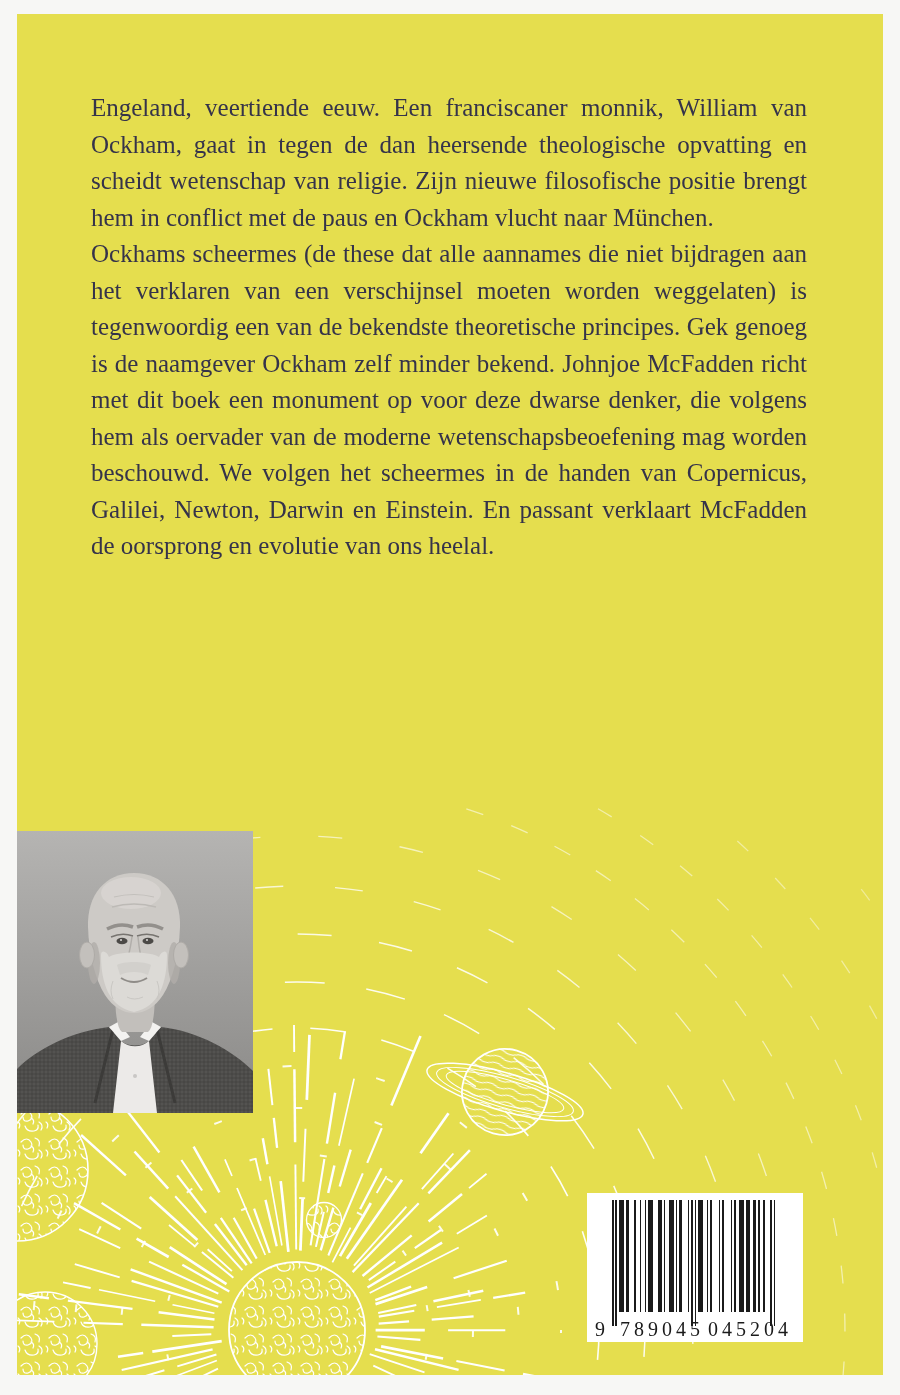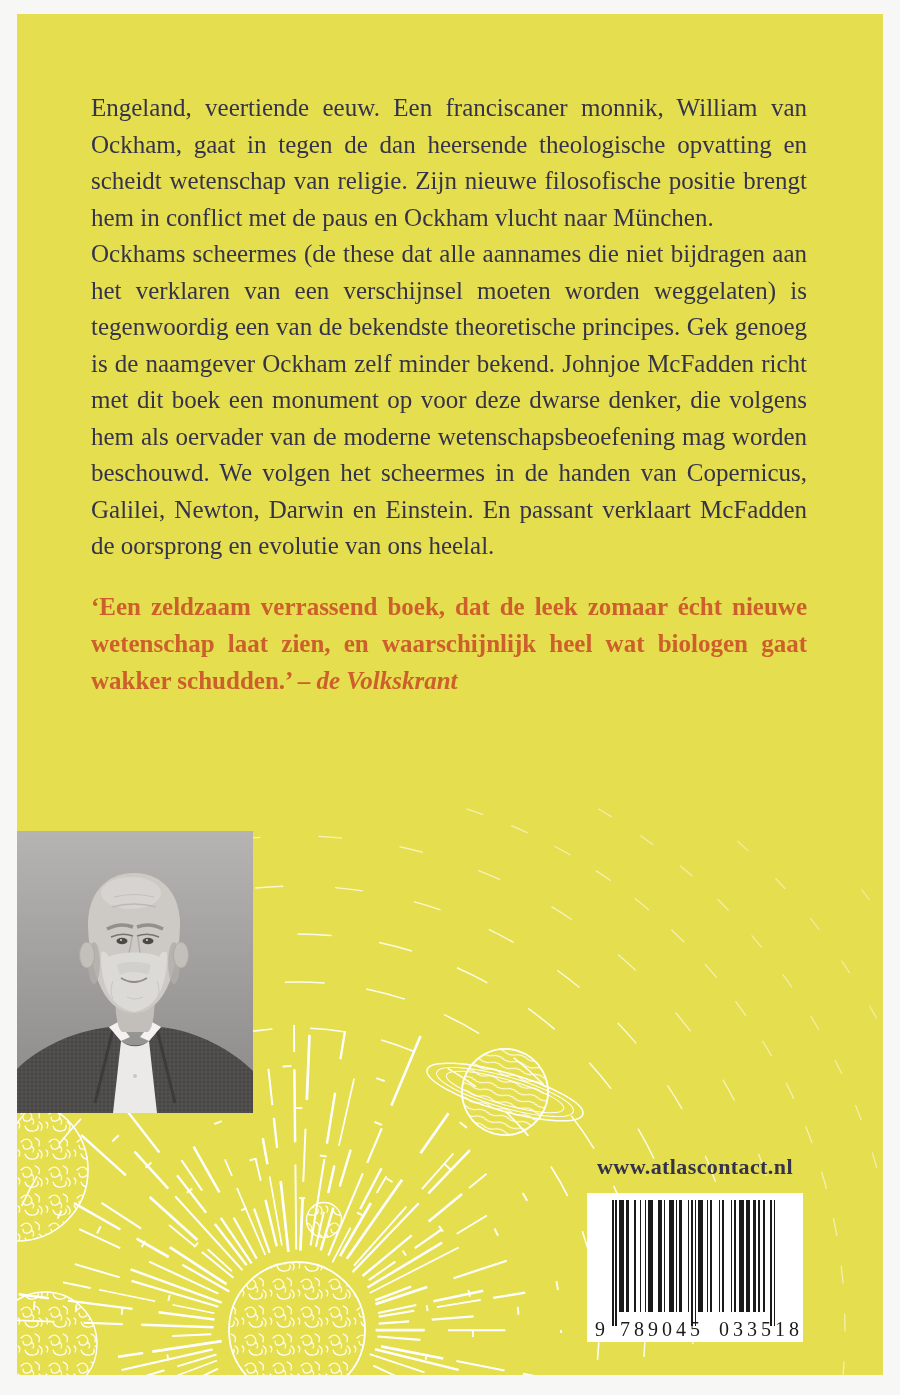--- a/index.html
+++ b/index.html
@@ -54,21 +54,21 @@
     display:flex;align-items:flex-start;
   }
   .bar{background:#1b1b1b;flex:none;}
   .gap{background:transparent;flex:none;}
   .digits{
     position:absolute;left:0;bottom:3px;width:100%;
     display:flex;justify-content:flex-start;padding-left:8px;box-sizing:border-box;
     color:#1b1b1b;font-size:20px;letter-spacing:4px;line-height:20px;
   }
   .digits .lead{margin-right:11px;}
-  .digits .g1{margin-right:15px;}
+  .digits .g1{margin-right:4px;}
   i{font-style:italic;}
 </style>
 </head>
 <body>
 
 <div class="cover">
   <div class="yellow">
 
     <svg id="art" class="art" viewBox="0 0 866 1361" aria-hidden="true">
       <defs>
@@ -231,21 +231,20 @@
         <ellipse rx="61" ry="12.5" stroke="#ffffff" stroke-width="1" fill="none"></ellipse>
       </g>
     </svg>
 
     <div class="synopsis">
       <p>Engeland, veertiende eeuw. Een franciscaner monnik, William van Ockham, gaat in tegen de dan heersende theologische opvatting en scheidt wetenschap van religie. Zijn nieuwe filosofische positie brengt hem in conflict met de paus en Ockham vlucht naar München.</p>
       <p>Ockhams scheermes (de these dat alle aannames die niet bijdragen aan het verklaren van een verschijnsel moeten worden weggelaten) is tegenwoordig een van de bekendste theoretische principes. Gek genoeg is de naamgever Ockham zelf minder bekend. Johnjoe McFadden richt met dit boek een monument op voor deze dwarse denker, die volgens hem als oervader van de moderne wetenschapsbeoefening mag worden beschouwd. We volgen het scheermes in de handen van Copernicus, Galilei, Newton, Darwin en Einstein. En passant verklaart McFadden de oorsprong en evolutie van ons heelal.</p>
     </div>
 
     <div class="reviews">
-      <p class="quote"><span>‘Een zeldzaam verrassend boek, dat de leek zomaar écht nieuwe wetenschap laat zien, en waarschijnlijk heel wat biologen gaat wakker schudden.’ – </span><i>de Volkskrant</i></p>
     </div>
 
     <svg class="photo" viewBox="0 0 236 282" preserveAspectRatio="none" aria-hidden="true">
       <defs>
         <linearGradient id="pbg" x1="0" y1="0" x2="0" y2="1">
           <stop offset="0" stop-color="#b5b4b2"></stop>
             <stop offset="1" stop-color="#8a8987"></stop>
         </linearGradient>
         <pattern id="tweed" width="4" height="4" patternUnits="userSpaceOnUse">
           <rect width="4" height="4" fill="#4d4c4a"></rect>
@@ -289,21 +288,20 @@
       </g>
       <g>
         <path d="M84,124 C84,152 92,176 117,181 C142,176 150,152 150,124 C150,118 144,120 142,126 C134,120 100,120 92,126 C90,120 84,118 84,124 Z" fill="#dcdad6"></path>
         <path d="M100,134 C106,130 128,130 134,134 L131,144 C124,140 110,140 103,144 Z" fill="#d2d0cc"></path>
         <path d="M104,147 q13,8 26,0" stroke="#8f8c88" stroke-width="2" fill="none"></path>
         <path d="M96,150 q-4,10 0,18 M140,150 q4,10 0,18 M110,166 q7,4 16,0" stroke="#c9c7c3" stroke-width="1" fill="none"></path>
       </g>
     </svg>
 
 
-    <div class="pub">www.atlascontact.nl</div>
 
     <div class="barcode-box">
       <div class="bars" id="bars">
           <div class="bar" style="width: 1.72px; height: 126px;"></div>
           <div class="gap" style="width: 1.72px; height: 0px;"></div>
           <div class="bar" style="width: 1.72px; height: 126px;"></div>
           <div class="gap" style="width: 1.72px; height: 0px;"></div>
           <div class="bar" style="width: 5.16px; height: 112px;"></div>
           <div class="gap" style="width: 1.72px; height: 0px;"></div>
           <div class="bar" style="width: 3.44px; height: 112px;"></div>
@@ -356,18 +354,18 @@
           <div class="gap" style="width: 3.44px; height: 0px;"></div>
           <div class="bar" style="width: 1.72px; height: 112px;"></div>
           <div class="gap" style="width: 5.16px; height: 0px;"></div>
           <div class="bar" style="width: 1.72px; height: 126px;"></div>
           <div class="gap" style="width: 1.72px; height: 0px;"></div>
           <div class="bar" style="width: 1.72px; height: 126px;"></div>
         </div>
       <div class="digits">
         <span class="lead">9</span>
         <span class="g1">789045</span>
-        <span class="g2">033518</span>
+        <span class="g2">045204</span>
       </div>
     </div>
 
   </div>
 </div>
 
 </body></html>

